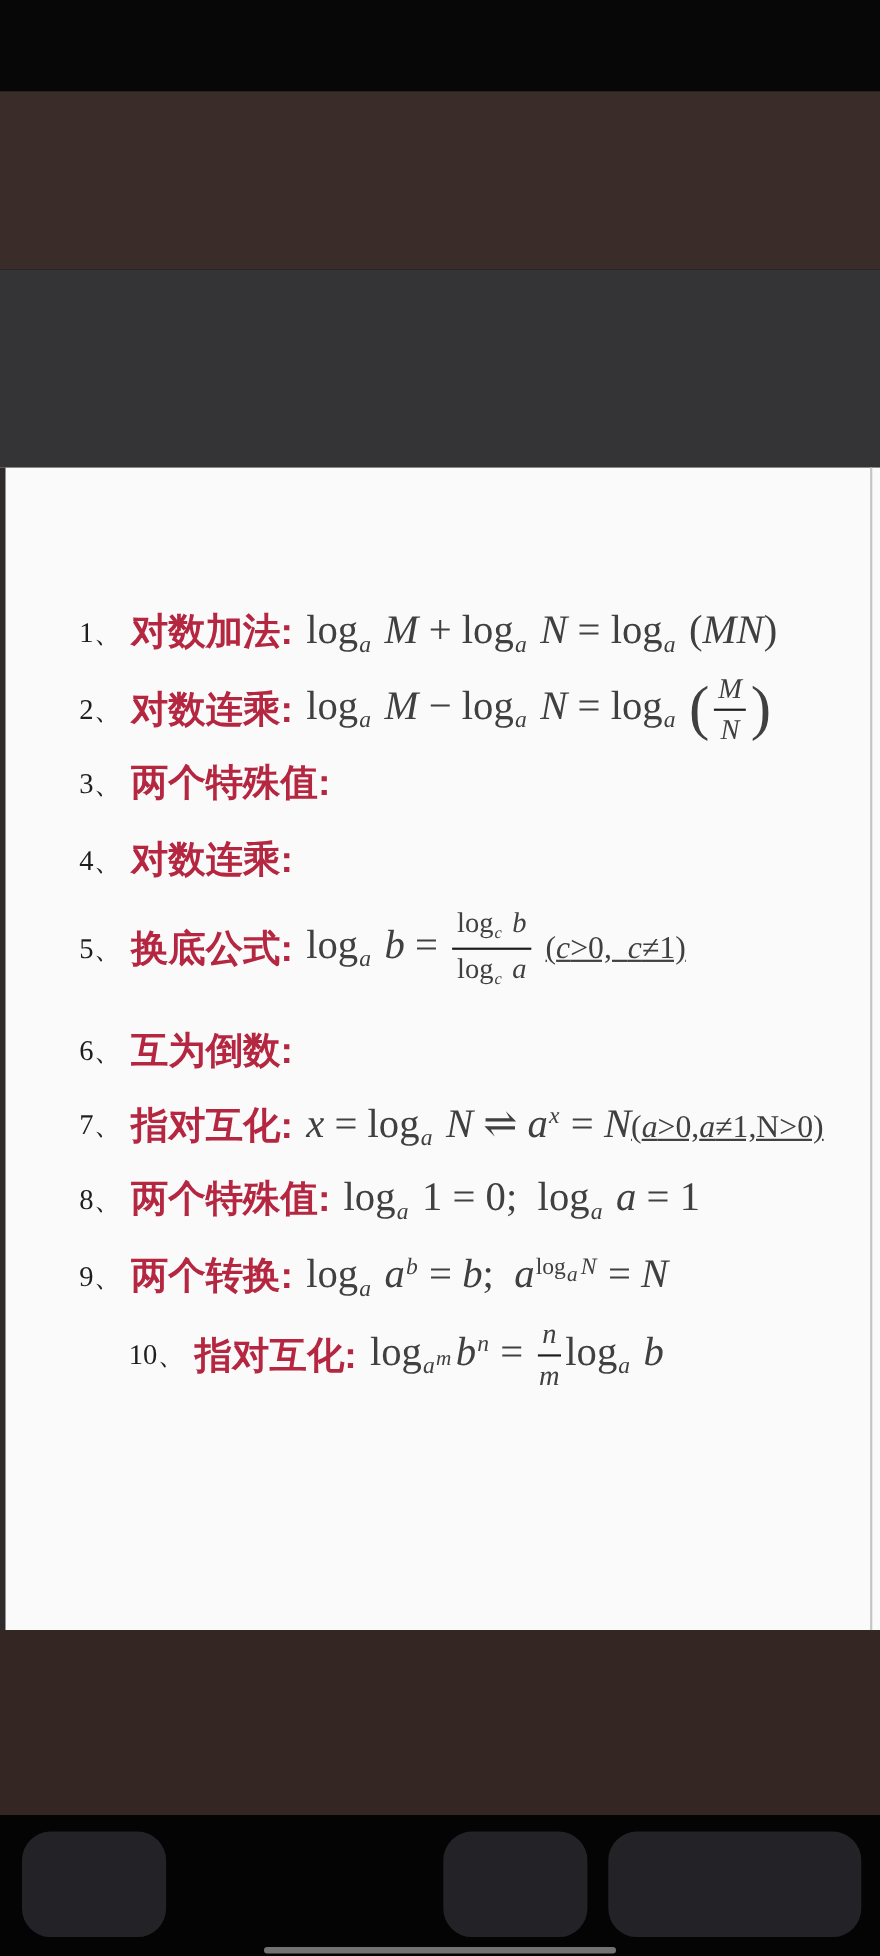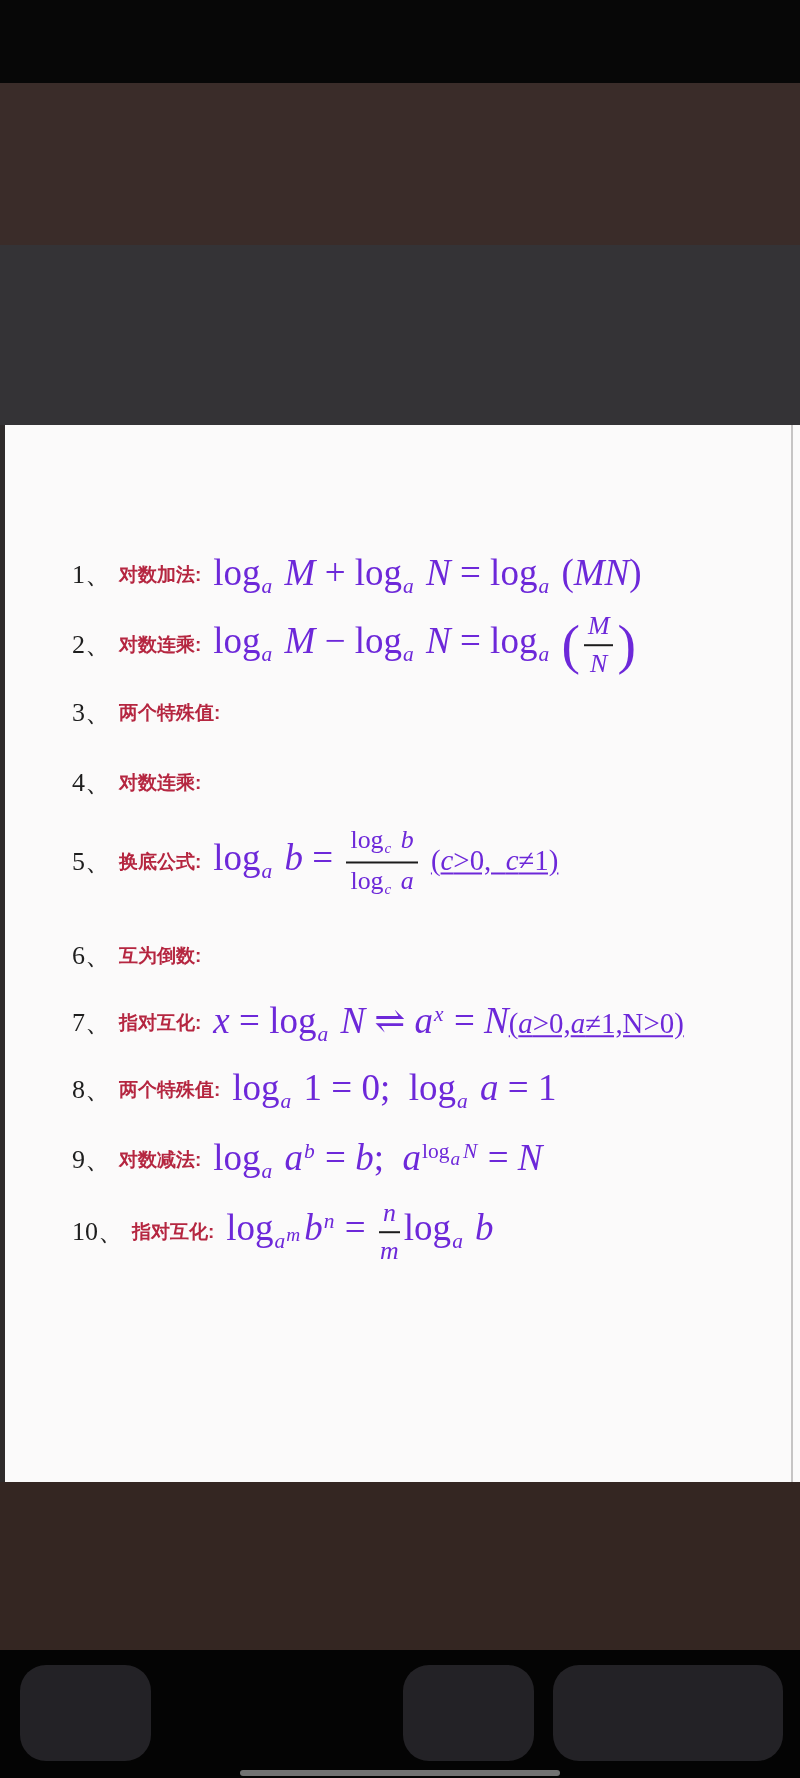--- a/index.html
+++ b/index.html
@@ -18,23 +18,23 @@
     font-weight:bold;font-size:73px;letter-spacing:3px;color:#e43a2b;
     font-family:"Liberation Sans",sans-serif;}
   
   #paper-left-edge{position:absolute;left:0;top:425px;width:5px;height:1057px;background:#2f2b2b;}
   #paper-right-edge{position:absolute;left:791px;top:425px;width:2px;height:1057px;background:#c6c4c4;}
   
   .frow{position:absolute;left:72px;transform:translateY(-50%);
         display:flex;align-items:center;white-space:nowrap;}
   .fnum{font-family:"Liberation Serif","DejaVu Serif",serif;font-size:26px;color:#1e1e1e;}
   .flabel{font-family:"Liberation Sans","DejaVu Sans",sans-serif;font-weight:bold;
-          font-size:19px;color:#b52640;margin:0 12px 0 8px;text-align:center;}
+          font-size:34px;color:#b52640;margin:0 12px 0 8px;text-align:center;}
   .fmath{font-family:"Liberation Serif","DejaVu Serif","DejaVu Sans",serif;
-         font-size:37px;color:#6d28d9;}
+         font-size:37px;color:#404040;}
   .fmath i{font-style:italic;}
   .fmath sub{font-size:.58em;vertical-align:-0.35em;margin:0 3px 0 1px;}
   .fmath sup{font-size:.58em;vertical-align:.55em;margin:0 1px;}
   .fmath sub sup{font-size:.9em;vertical-align:.35em;}
   .fmath sup sub{font-size:.9em;}
   .frac{display:inline-flex;flex-direction:column;align-items:center;vertical-align:middle;
         line-height:1.15;font-size:.7em;margin:0 4px;}
   .fnumr{border-bottom:2.5px solid #1c1c1c;padding:0 4px 3px;}
   .fdenr{padding-top:3px;}
   .bigp{font-size:1.5em;vertical-align:middle;line-height:1;}
@@ -98,24 +98,24 @@
     <span class="flabel">指对互化:</span>
     <span class="fmath"><i>x</i> = log<sub><i>a</i></sub> <i>N</i> ⇌ <i>a</i><sup><i>x</i></sup> = <i>N</i><span class="cond">(<i>a</i>&gt;0,<i>a</i>≠1,N&gt;0)</span></span>
   </div>
         <div class="frow" style="top: 665px;">
     <span class="fnum">8、</span>
     <span class="flabel">两个特殊值:</span>
     <span class="fmath">log<sub><i>a</i></sub> 1 = 0; log<sub><i>a</i></sub> <i>a</i> = 1</span>
   </div>
         <div class="frow" style="top: 735px;">
     <span class="fnum">9、</span>
-    <span class="flabel">对数减法:</span>
+    <span class="flabel">两个转换:</span>
     <span class="fmath">log<sub><i>a</i></sub> <i>a</i><sup><i>b</i></sup> = <i>b</i>; <i>a</i><sup>log<sub><i>a</i></sub><i>N</i></sup> = <i>N</i></span>
   </div>
-        <div class="frow" style="top: 807px;">
+        <div class="frow" style="top: 807px; margin-left: 45px;">
     <span class="fnum">10、</span>
     <span class="flabel">指对互化:</span>
     <span class="fmath">log<sub><i>a</i><sup><i>m</i></sup></sub><i>b</i><sup><i>n</i></sup> = <span class="frac">
               <span class="fnumr"><i>n</i></span>
               <span class="fdenr"><i>m</i></span>
             </span>log<sub><i>a</i></sub> <i>b</i></span>
   </div>
       </div>
   </div>
   <div id="paper-left-edge"></div>

